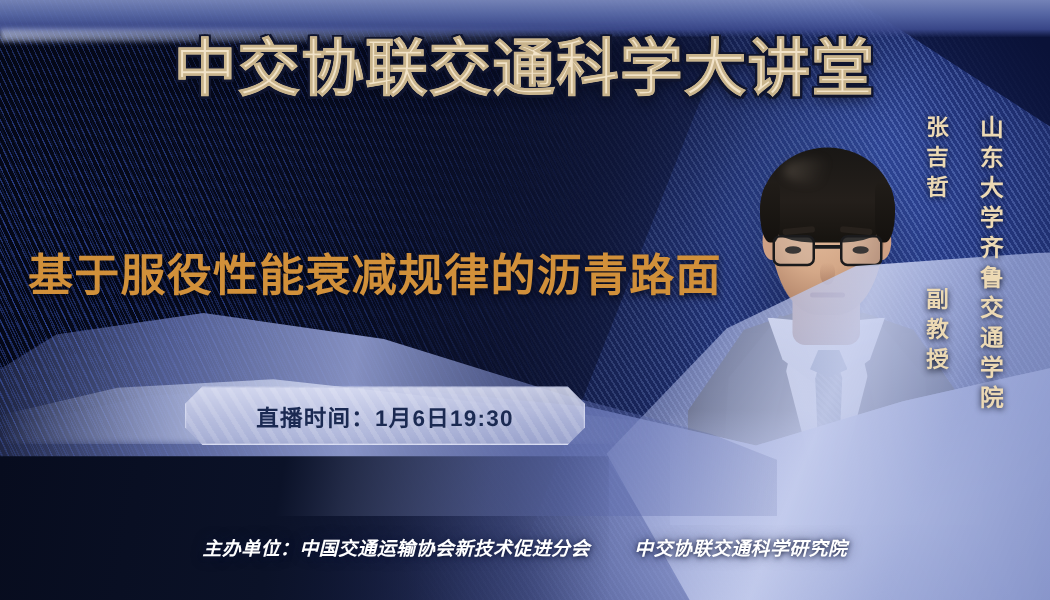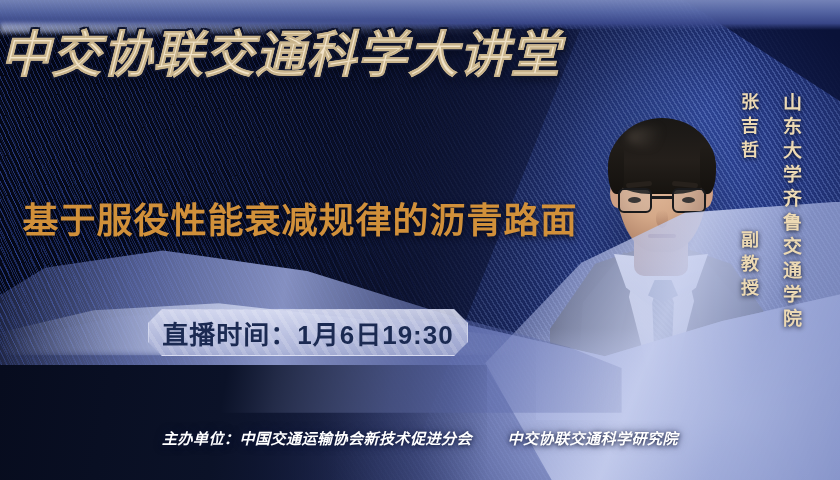--- a/index.html
+++ b/index.html
@@ -269,31 +269,30 @@
   
   .sp-fade {
     position: absolute; left: -20px; bottom: -6px; width: 250px; height: 92px;
     background: linear-gradient(180deg, rgba(120,134,190,0) 0%, rgba(140,152,202,0.55) 45%, rgba(178,188,228,0.95) 100%);
   }
 
   
   .main-title {
     position: absolute;
     left: 0; top: 14px; width: 700px;
-    text-align: left;
+    text-align: right;
     font-size: 50px;
     font-weight: bold;
     letter-spacing: 1px;
     color: #f2e3c8;
     white-space: nowrap;
     text-shadow:
       -2px 0 0 #10152e, 2px 0 0 #10152e, 0 -2px 0 #10152e, 0 2px 0 #10152e,
       -2px -2px 0 #10152e, 2px -2px 0 #10152e, -2px 2px 0 #10152e, 2px 2px 0 #10152e,
       0 4px 10px rgba(5,8,22,0.85);
-    font-style: italic;
     -webkit-text-stroke: 0.6px #c9b48c;
   }
 
   
   .sub-banner {
     position: absolute;
     left: 107px; top: 104px;
     width: 424px; height: 50px;
     display: flex;
     align-items: stretch;
@@ -341,21 +340,21 @@
     width: 320px; height: 47px;
     display: flex; align-items: center; justify-content: center;
     background:
       repeating-linear-gradient(58deg, rgba(255,255,255,0.14) 0 4px, rgba(255,255,255,0) 4px 10px),
       linear-gradient(180deg, rgba(214,218,240,0.88) 0%, rgba(186,192,224,0.82) 55%, rgba(166,174,212,0.80) 100%);
     clip-path: polygon(14px 0, calc(100% - 14px) 0, 100% 14px, 100% calc(100% - 14px), calc(100% - 14px) 100%, 14px 100%, 0 calc(100% - 14px), 0 14px);
     border: 1px solid rgba(226,230,248,0.55);
     box-shadow: 0 4px 14px rgba(4,7,22,0.55);
   }
   .time-pill-text {
-    font-size: 26px;
+    font-size: 18px;
     font-weight: bold;
     letter-spacing: 1px;
     color: #1b2a52;
     white-space: nowrap;
     text-align: right;
   }
 
   
   .vinfo {
     position: absolute;

